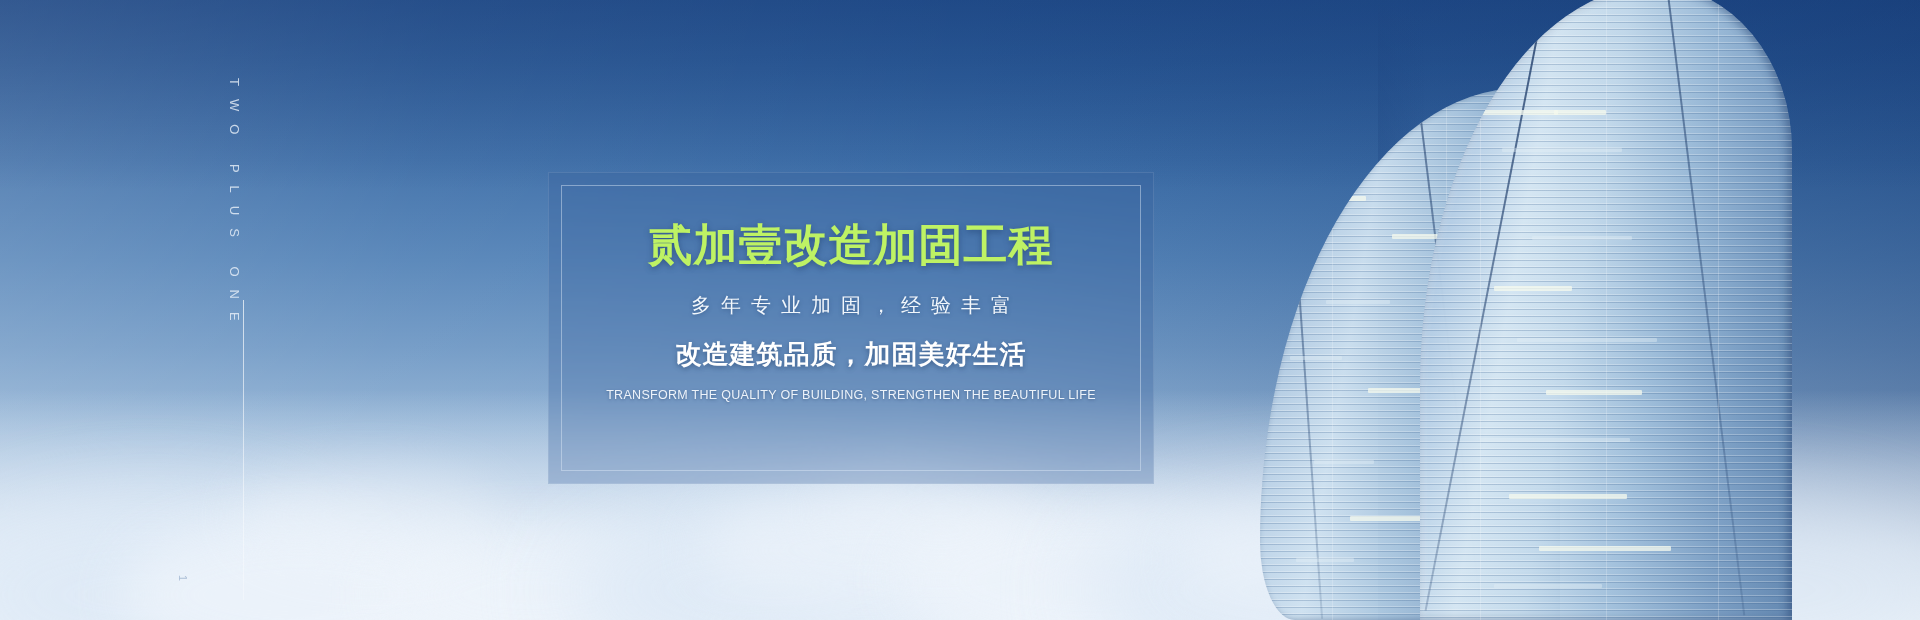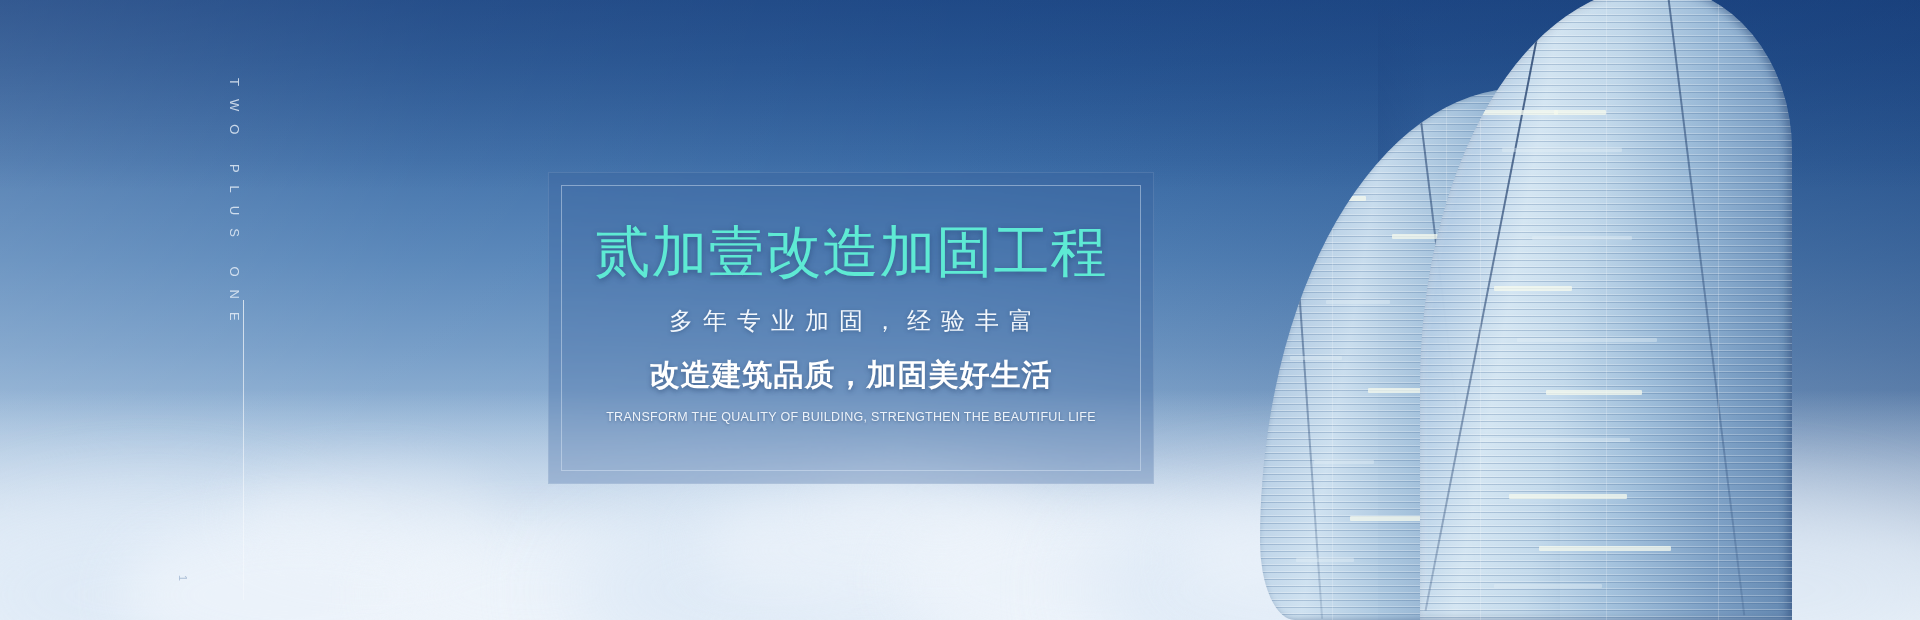--- a/index.html
+++ b/index.html
@@ -109,33 +109,33 @@
   .panel{position:absolute;left:548px;top:172px;width:606px;height:312px;
     background:rgba(56,96,156,.30);
     border:1px solid rgba(255,255,255,.10);
     backdrop-filter:blur(1px);
   }
   .panel-inner{position:absolute;left:12px;top:12px;right:12px;bottom:12px;
     border:1px solid rgba(222,235,248,.45);}
   .panel-content{position:absolute;left:0;right:0;top:48px;text-align:center;}
 
   .h1{
-    font-size:56px;font-weight:400;color:#5eead4;letter-spacing:1px;
+    font-size:44px;font-weight:700;color:#bef264;letter-spacing:1px;
     line-height:1.1;margin:0 0 24px 0;
     text-shadow:0 2px 6px rgba(18,44,86,.45);
     font-family:"DejaVu Sans","Liberation Sans",sans-serif;
   }
   .h2{
-    font-size:24px;font-weight:400;color:#f2f7fc;letter-spacing:10px;
+    font-size:20px;font-weight:400;color:#f2f7fc;letter-spacing:10px;
     margin:0 0 22px 0;padding-left:10px;line-height:1.2;
     text-shadow:0 1px 4px rgba(18,44,86,.40);
     font-family:"DejaVu Sans","Liberation Sans",sans-serif;
   }
   .h3{
-    font-size:30px;font-weight:700;color:#ffffff;letter-spacing:1px;
+    font-size:26px;font-weight:700;color:#ffffff;letter-spacing:1px;
     margin:0 0 14px 0;line-height:1.2;
     text-shadow:0 2px 5px rgba(18,44,86,.45);
     font-family:"DejaVu Sans","Liberation Sans",sans-serif;
   }
   .en{
     font-size:12.5px;font-weight:400;color:#edf3fa;letter-spacing:.3px;
     margin:16px;line-height:1.3;white-space:nowrap;
     text-shadow:0 1px 3px rgba(18,44,86,.40);
   }
 </style>

